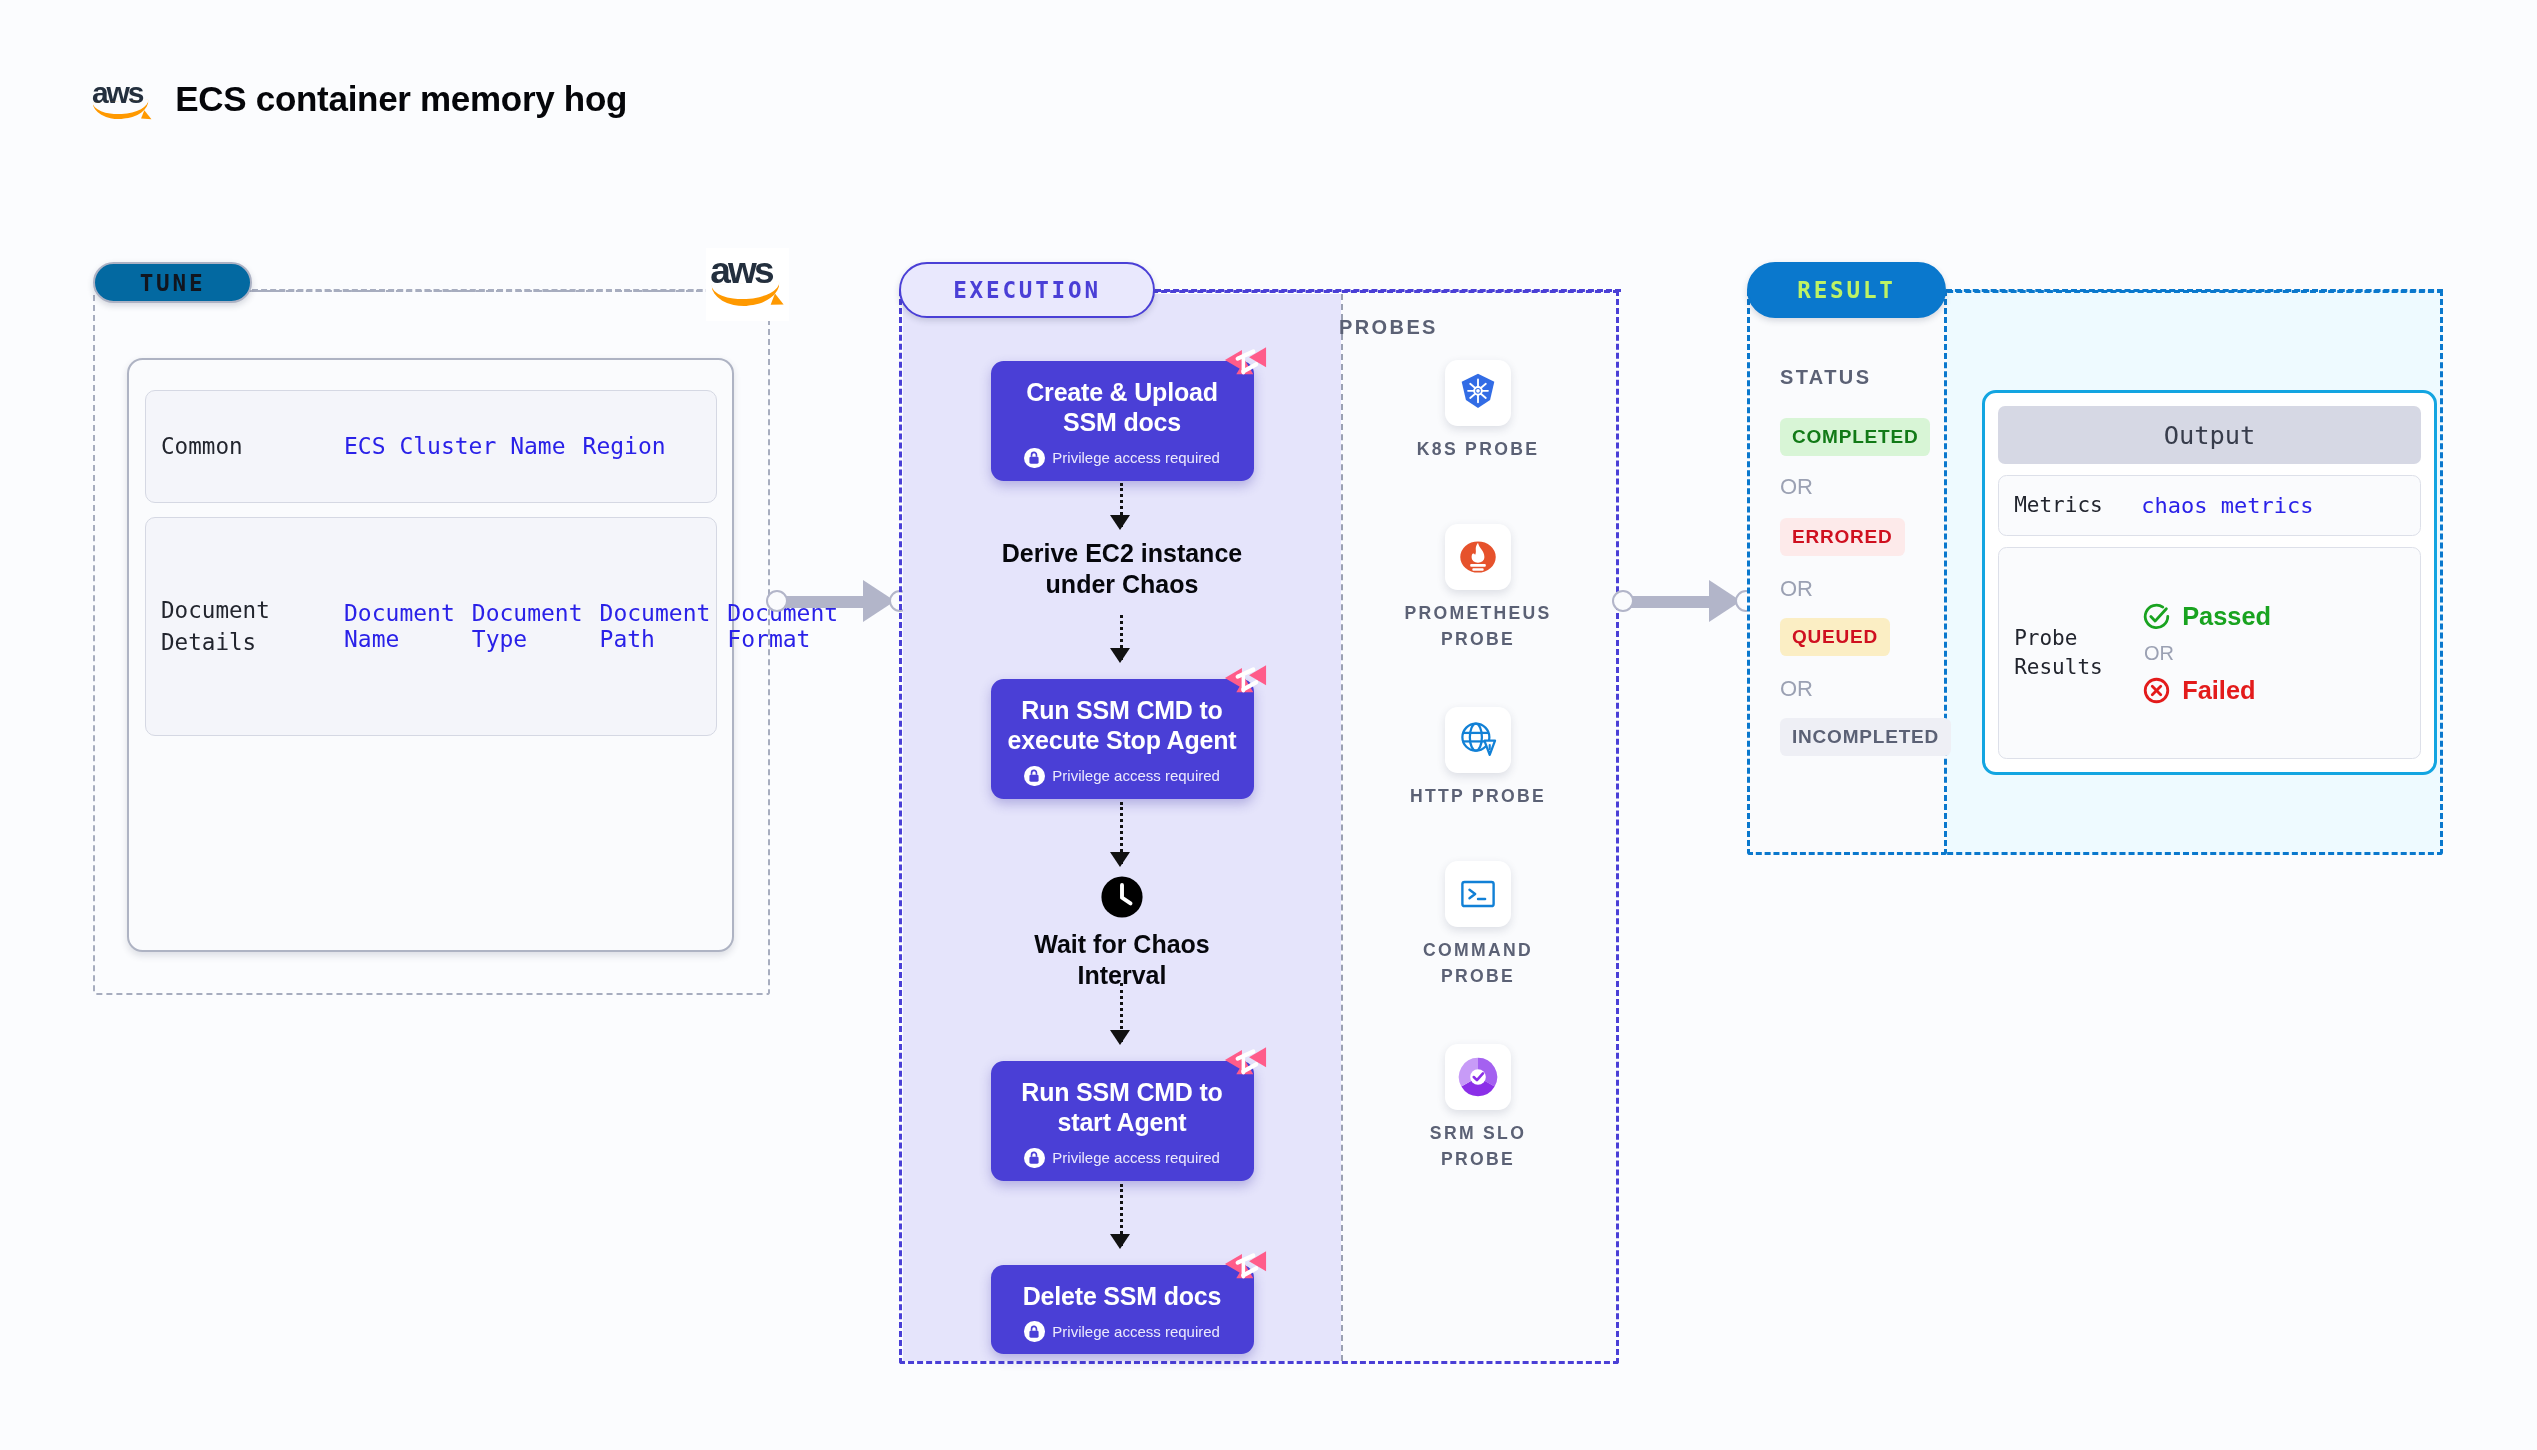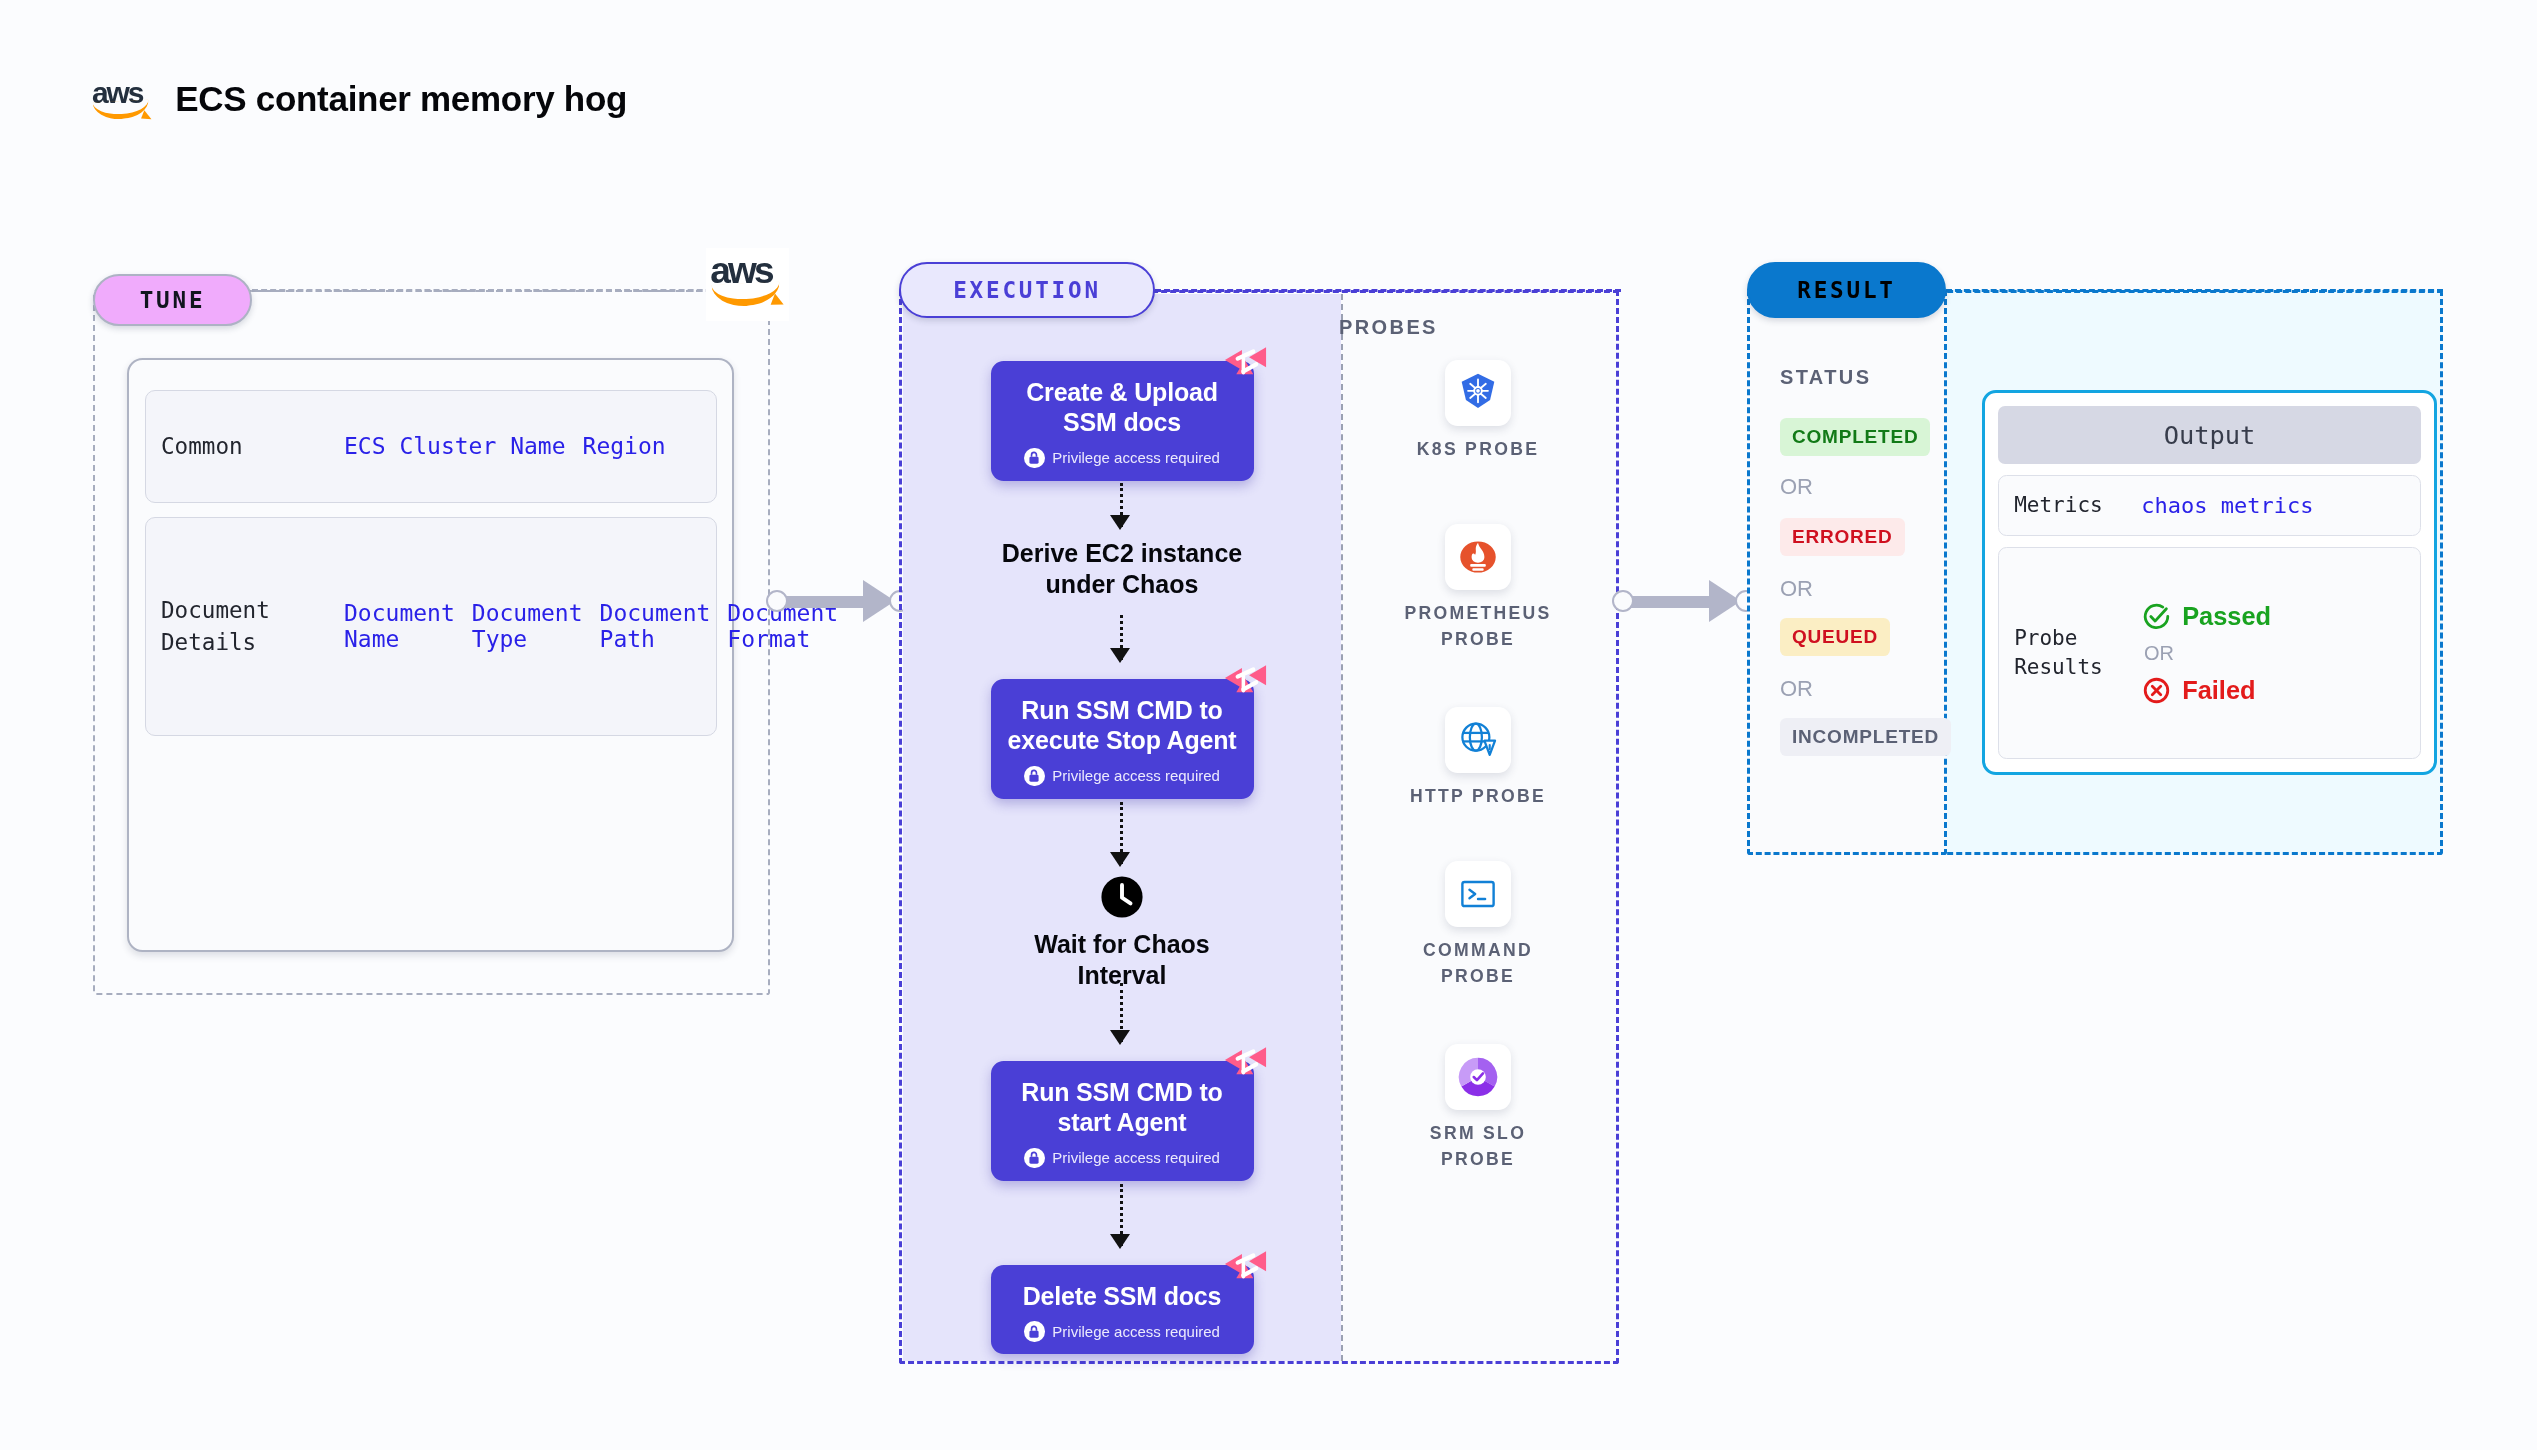--- a/index.html
+++ b/index.html
@@ -40,30 +40,30 @@
   
   .stage-pill {
     position:absolute; z-index:20;
     display:flex; align-items:center; justify-content:center;
     border-radius:42px;
     font-family:"DejaVu Sans Mono", monospace;
     font-weight:700; letter-spacing:2.8px; font-size:22.6px;
     box-shadow:0 2.8px 6.4px rgba(40,48,80,.18);
   }
   #tune-pill {
-    left:93px; top:274px; width:159px; height:52px;
-    background:#f0abfc; border:2.1px solid #adb2c4; color:#11151e;
+    left:93px; top:262px; width:159px; height:41px;
+    background:#0369a1; border:2.1px solid #adb2c4; color:#11151e;
   }
   #execution-pill {
     left:899px; top:262px; width:256px; height:56px;
     background:#e9e8fd; border:2.1px solid #4a3fd6; color:#4a3fd6;
   }
   #result-pill {
     left:1747px; top:262px; width:199px; height:56px;
-    background:#0a78cd; border:2.1px solid #0a78cd; color:#000000;
+    background:#0a78cd; border:2.1px solid #0a78cd; color:#bef264;
   }
 
   
   #tune-region {
     position:absolute; left:93px; top:290px; width:677px; height:705px;
     border:2.8px dashed #a7adbf; border-radius:2.8px; background:transparent;
   }
   #tune-dash-link {
     position:absolute; left:252px; top:289px; width:487px; height:0;
     border-top:3.5px dashed #a7adbf;

